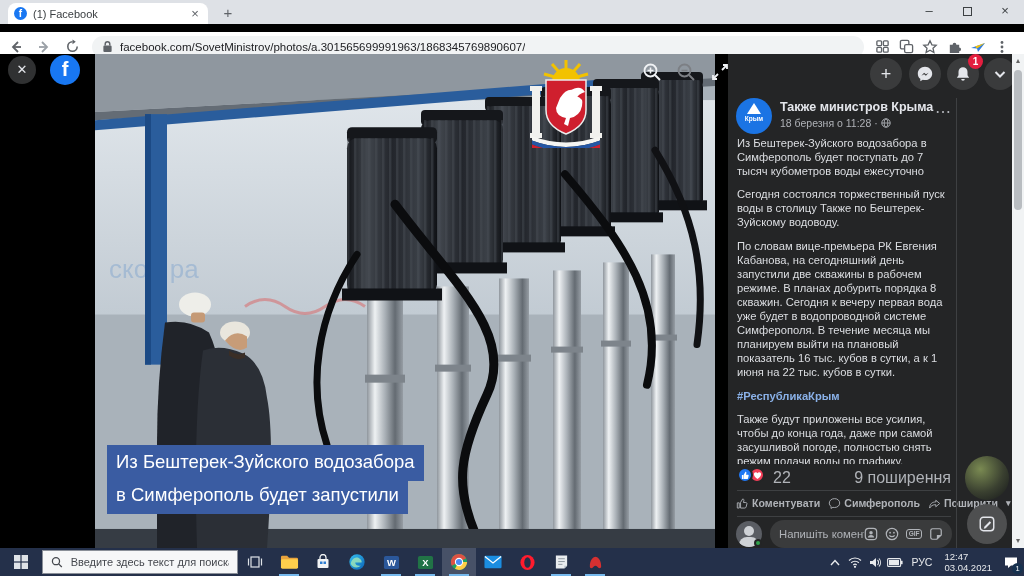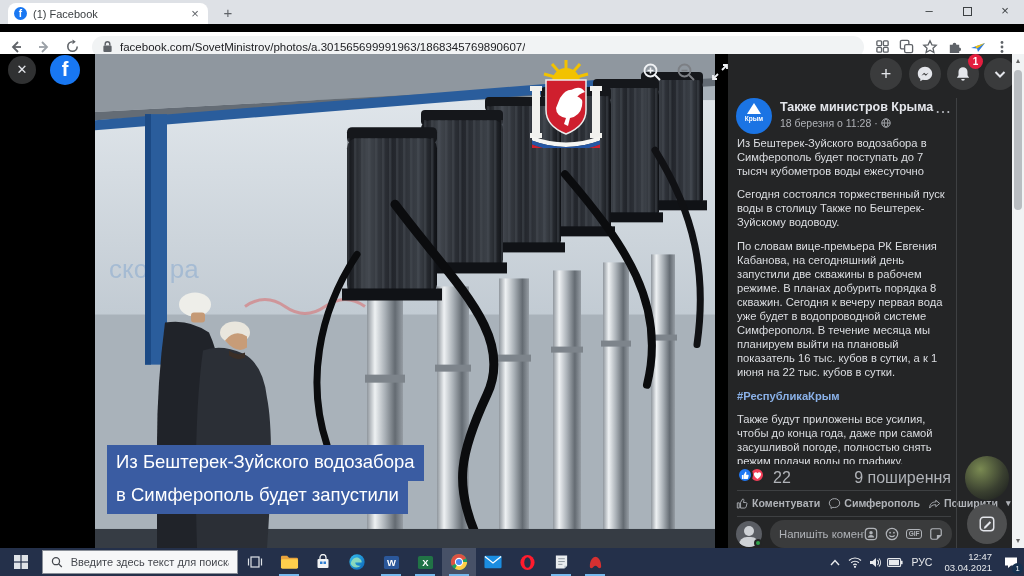--- a/index.html
+++ b/index.html
@@ -117,21 +117,21 @@
   #startbtn { width:42px; height:28px; display:flex; align-items:center; justify-content:center; }
   #tsearch { width:196px; height:24px; background:#f6f7f8; border:1px solid #8a8f98; display:flex;
              align-items:center; gap:8px; padding:0 8px; }
   #tsearch span { font-size:11px; color:#45484e; white-space:nowrap; overflow:hidden; }
   .tbslot { width:34px; height:28px; display:flex; align-items:center; justify-content:center; position:relative; }
   .tbslot.open::after { content:""; position:absolute; left:7px; bottom:0; width:20px; height:2px; background:#76b9ed; }
   .tbslot.active { background:rgba(255,255,255,.16); }
   #tray { margin-left:auto; display:flex; align-items:center; height:28px; }
   .trayic { width:20px; height:28px; display:flex; align-items:center; justify-content:center; color:#e8eaed; }
   #lang { color:#e8eaed; font-size:10.5px; padding:0 6px; }
-  #clock { color:#e8eaed; font-size:9.5px; line-height:11px; text-align:right; padding:0 6px; }
+  #clock { color:#e8eaed; font-size:9.5px; line-height:11px; text-align:left; padding:0 6px; }
   #notif { position:relative; width:26px; height:28px; display:flex; align-items:center; justify-content:center; }
   #notif .nb { position:absolute; right:1px; bottom:2px; width:11px; height:11px; border-radius:50%;
                background:#16314f; color:#fff; font-size:7.5px; text-align:center; line-height:11px; }
   svg { display:block; }
 </style>
 </head>
 <body>
 
 <div id="tabstrip" class="abs">
   <div id="tab" class="abs">

